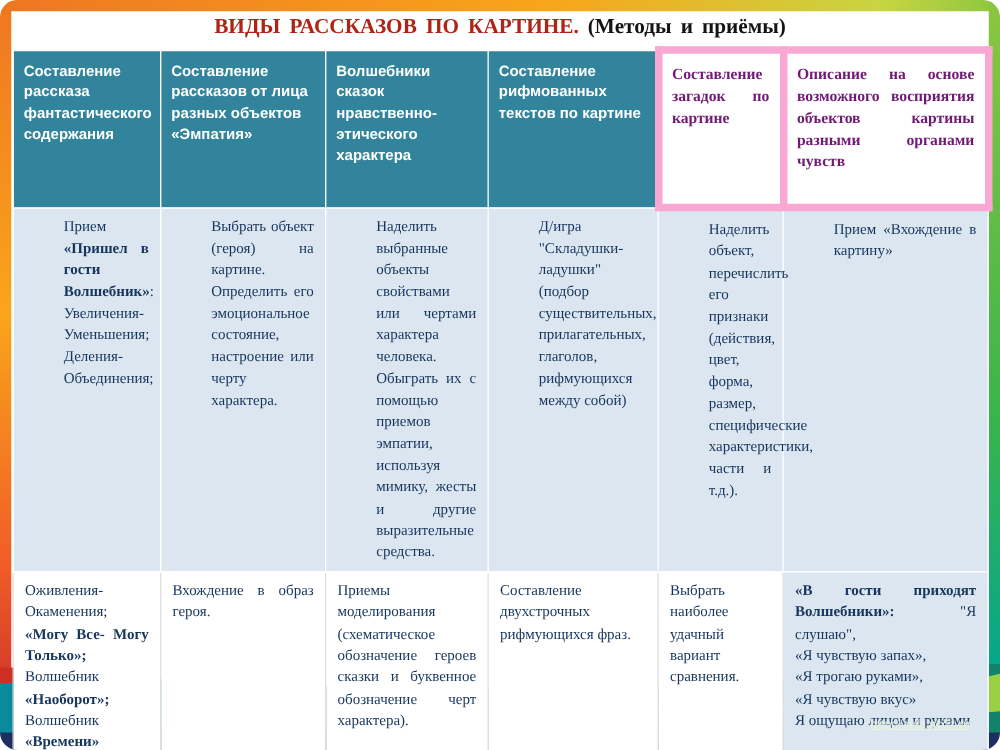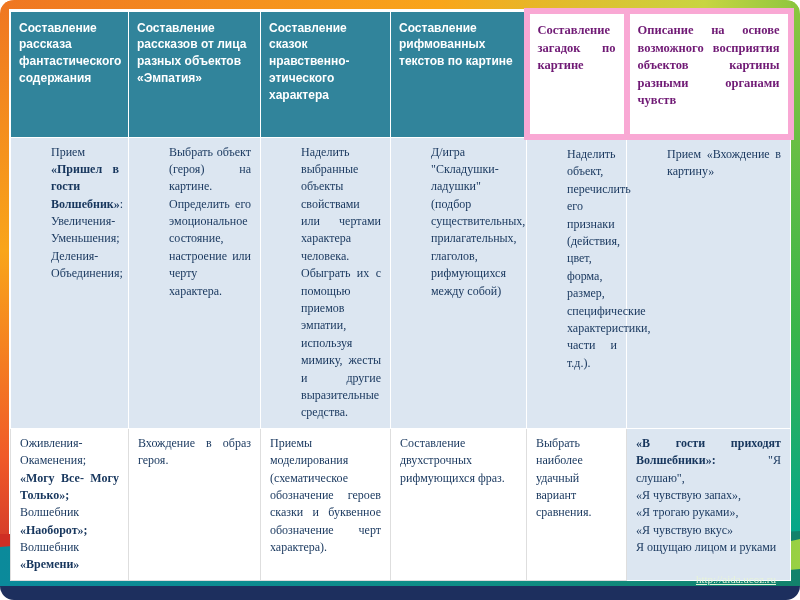--- a/index.html
+++ b/index.html
@@ -74,35 +74,39 @@
     <rect x="0" y="12" width="13" height="32" fill="#cf2e24"></rect>
     <rect x="0" y="60" width="800" height="18" fill="#1d2f5e"></rect>
     <path d="M0,25 C140,12 280,34 430,30 C570,26 700,14 800,9 L800,64 L0,64 Z" fill="url(#gTeal)"></path>
     <path d="M452,35 C590,46 706,40 800,17 L800,47 C688,58 540,50 452,35 Z" fill="url(#gGreen)"></path>
   </svg>
 
   <a class="footer-url">http://aida.ucoz.ru</a>
 
   <div class="content">
 
+    <div class="title">
+      <span class="title-main">ВИДЫ  РАССКАЗОВ  ПО КАРТИНЕ.</span>
+      <span class="title-sub">(Методы и приёмы)</span>
+    </div>
 
     <table>
       <colgroup>
         <col style="width:118px">
           <col style="width:132px">
           <col style="width:130px">
         <col style="width:136px">
           <col style="width:100px">
           <col style="width:164px">
       </colgroup>
       <thead>
         <tr>
           <th class="teal">Составление рассказа фантастического содержания</th>
           <th class="teal">Составление рассказов от лица разных объектов «Эмпатия»</th>
-          <th class="teal">Составление сказок нравственно-этического характера</th>
+          <th class="teal">Волшебники сказок нравственно-этического характера</th>
           <th class="teal">Составление рифмованных текстов по картине</th>
           <th class="light">Составление загадок по картине</th>
           <th class="light">Описание на основе возможного восприятия объектов картины разными органами чувств</th>
         </tr>
       </thead>
       <tbody>
         <tr class="row-1">
           <td><span>Прием </span><span class="b">«Пришел в гости Волшебник»</span><span>:
 Увеличения-Уменьшения;
 Деления-Объединения;</span></td>

